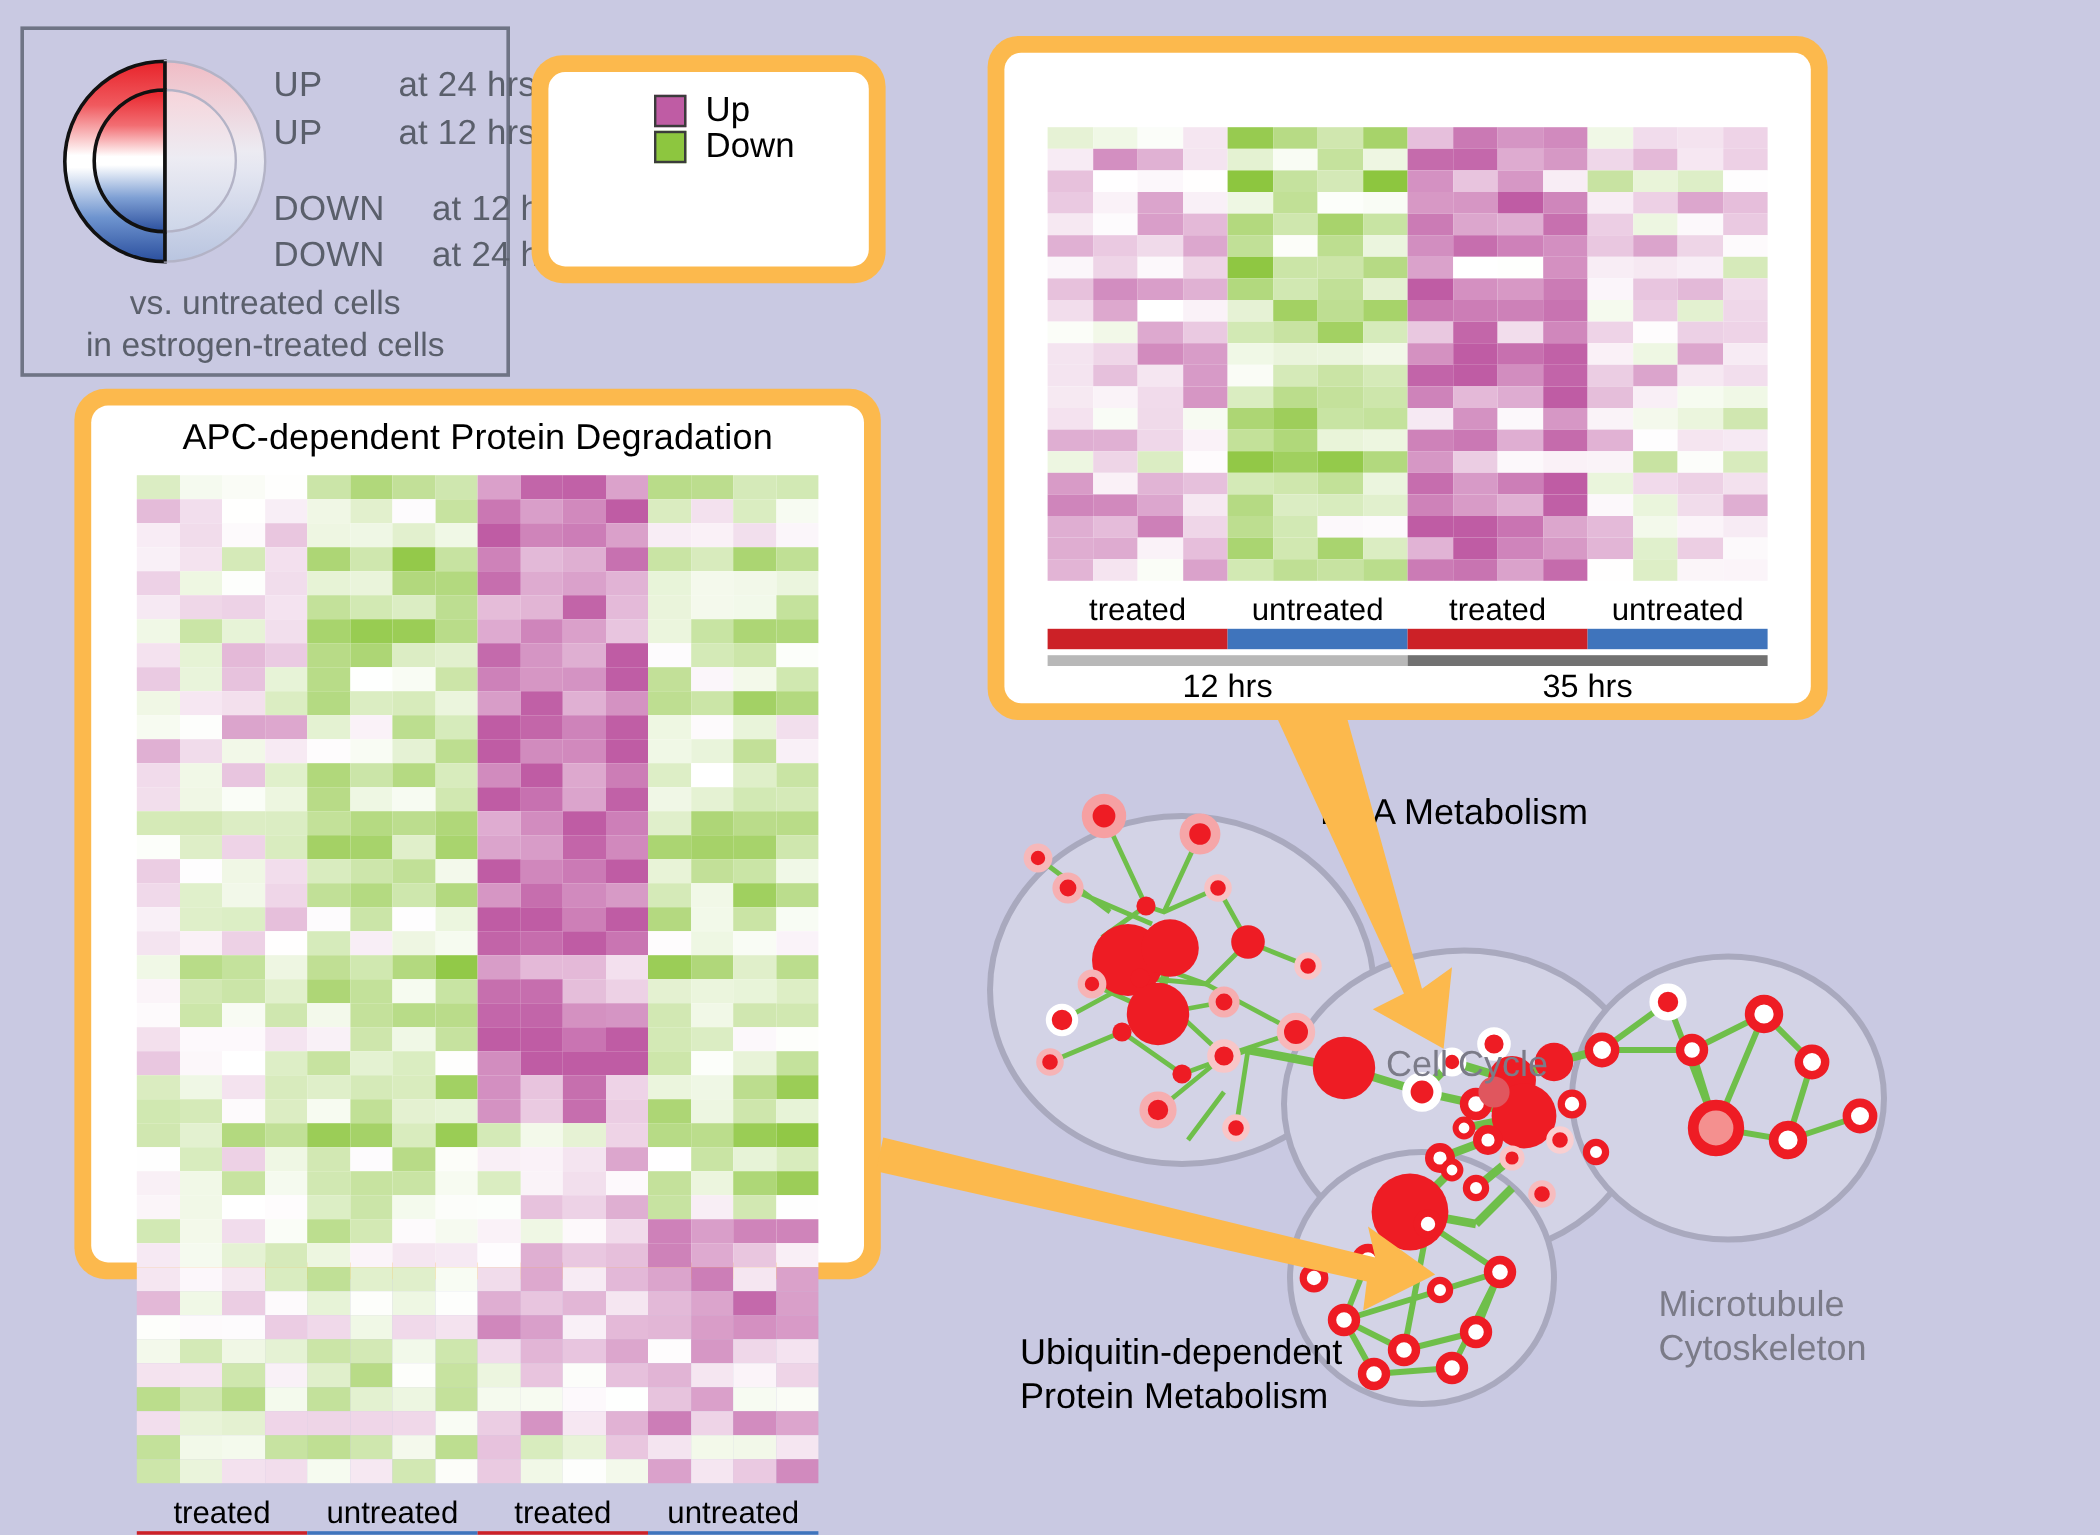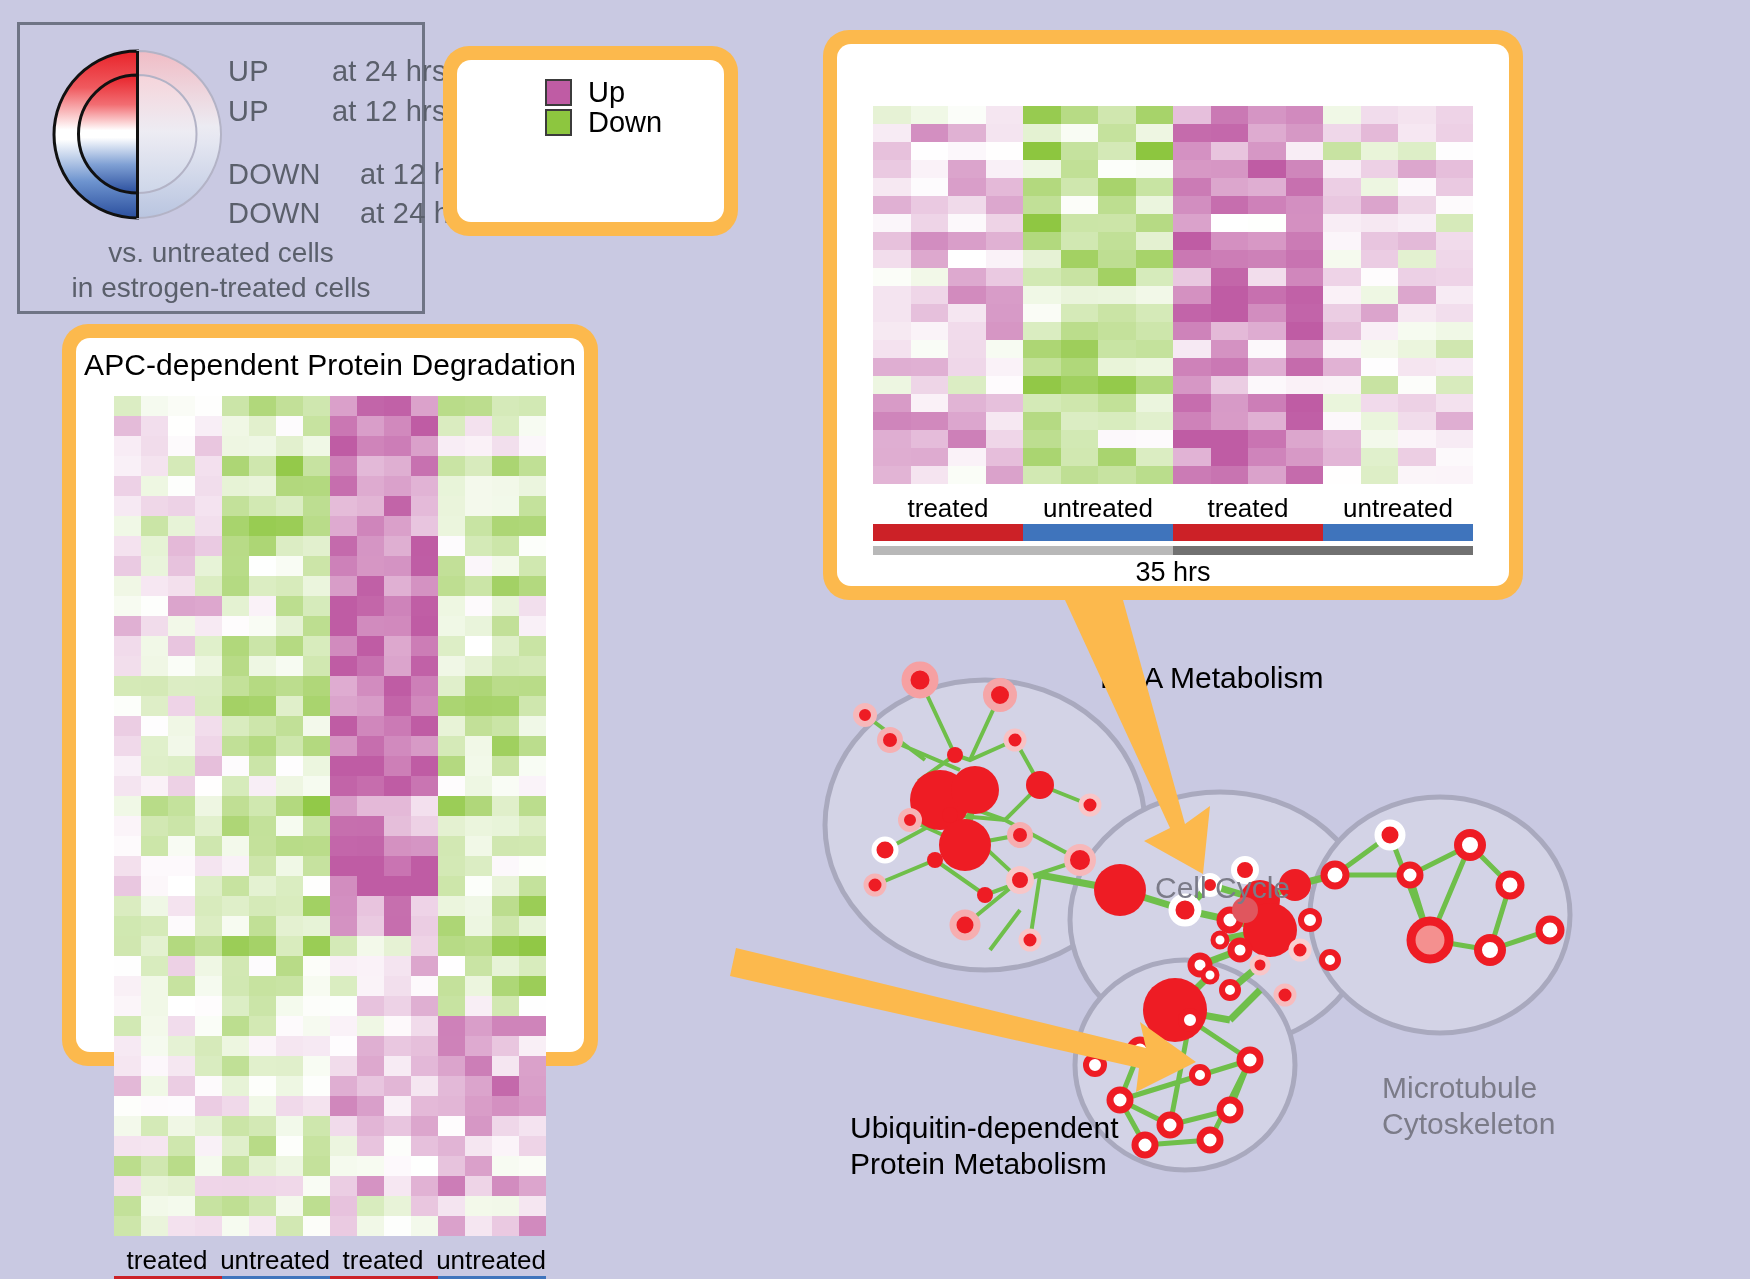--- a/index.html
+++ b/index.html
@@ -45,21 +45,21 @@
   .legend-head{
     text-align:center;font-size:27px;color:#000;line-height:1.18;
   }
   .legend-rows{margin-top:4px;padding-left:78px;}
   .legend-row{display:flex;align-items:center;gap:16px;margin-top:1px;}
   .swatch{width:27px;height:27px;border:2px solid #3b3b3b;box-sizing:border-box;}
   .legend-lab{font-size:29px;color:#000;line-height:1;}
 
   
   #rf-panel{left:823px;top:30px;width:700px;height:570px;}
-  #apc-panel{left:62px;top:324px;width:536px;height:742px;}
+  #apc-panel{left:62px;top:324px;width:672px;height:742px;}
 
   .hm-wrap{position:absolute;left:0;right:0;}
   .heatmap{display:grid;width:100%;}
   .heatmap div{width:100%;}
 
   .axis-labels{display:flex;width:100%;}
   .axis-labels span{
     flex:1;text-align:center;font-size:26px;color:#000;white-space:nowrap;
   }
   .cond-bar{display:flex;width:100%;height:17px;}
@@ -505,20 +505,21 @@
           <div style="background: rgb(204, 33, 39);"></div>
           <div style="background: rgb(63, 116, 188);"></div>
           <div style="background: rgb(204, 33, 39);"></div>
           <div style="background: rgb(63, 116, 188);"></div>
         </div>
       <div class="time-bar" id="tb-rf">
           <div style="background: rgb(184, 184, 184);"></div>
           <div style="background: rgb(113, 113, 113);"></div>
         </div>
       <div class="time-labels">
+        <span>12 hrs</span>
         <span>35 hrs</span>
       </div>
     </div>
   </div>
 </div>
 
 <div class="abs panel" id="apc-panel">
   <div class="panel-inner">
     <div class="panel-title">APC-dependent Protein Degradation</div>
     <div class="hm-wrap" style="left:38px;right:38px;top:58px;">

